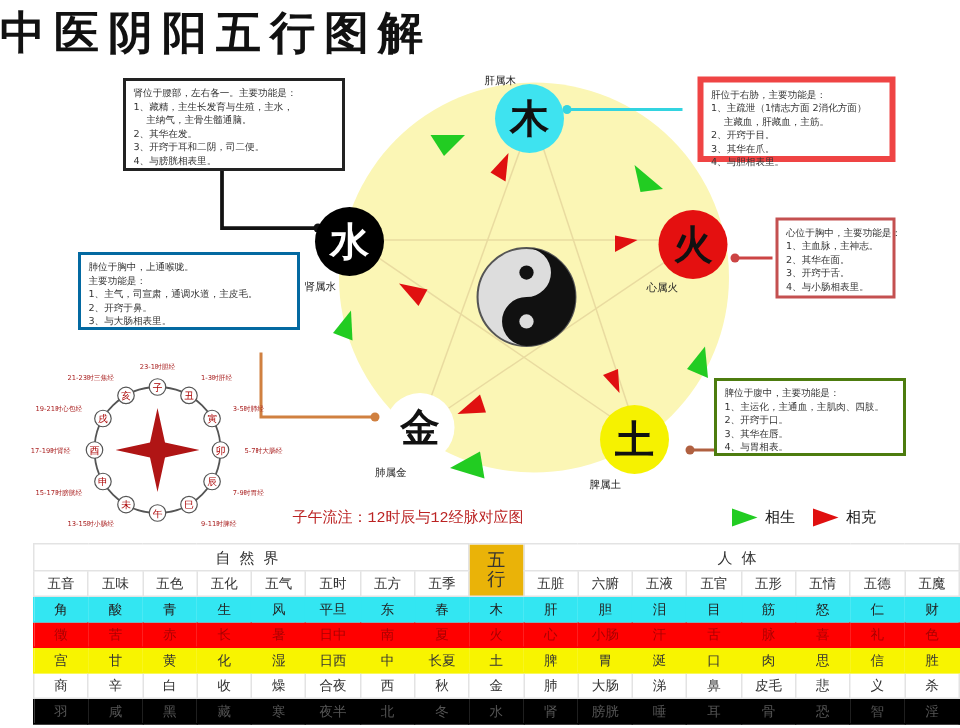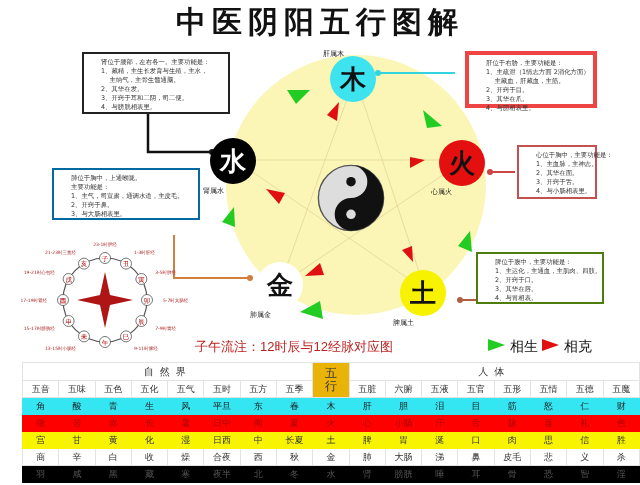--- a/index.html
+++ b/index.html
@@ -1,27 +1,27 @@
 <!DOCTYPE html>
 <html><head>
 <meta charset="utf-8">
 <style>
 *{box-sizing:border-box;margin:0;padding:0}
 body{width:640px;height:485px;background:#fff;font-family:"DejaVu Sans",sans-serif;position:relative;overflow:hidden;color:#111}
-.title{position:absolute;left:0;top:2px;width:640px;text-align:center;font-family:Liberation Sans, sans-serif;font-size:30px;font-weight:bold;letter-spacing:6px;color:#111}
+.title{position:absolute;left:0;top:2px;width:640px;text-align:left;font-family:Liberation Sans, sans-serif;font-size:30px;font-weight:bold;letter-spacing:6px;color:#111}
 .bigcircle{position:absolute;left:226px;top:55px;width:260px;height:260px;border-radius:50%;background:#fbf6b5}
 svg.lines{position:absolute;left:0;top:0}
 .node{position:absolute;width:46px;height:46px;border-radius:50%;display:flex;align-items:center;justify-content:center;font-size:26px;font-weight:bold;font-family:"DejaVu Serif",serif}
 .nlabel{position:absolute;font-size:7px;color:#222;width:60px;text-align:left}
-.box{position:absolute;background:#fff;font-size:6.4px;line-height:9px;padding:4px 17px;color:#333}
+.box{position:absolute;background:#fff;font-size:6.4px;line-height:9px;padding:4px 5px;color:#333}
 .box p{white-space:nowrap}
 .taiji{position:absolute;left:317px;top:164px;width:68px;height:68px}
-.legend{position:absolute;top:338px;font-size:14px;display:flex;align-items:flex-end;gap:4px}
+.legend{position:absolute;top:338px;font-size:10px;display:flex;align-items:flex-end;gap:4px}
 .clock{position:absolute;left:0;top:238px;width:200px;height:115px}
-.clockcap{position:absolute;left:195px;top:338px;font-size:13px;color:#b22;font-family:Liberation Sans, sans-serif}
+.clockcap{position:absolute;left:195px;top:338px;font-size:10px;color:#b22;font-family:Liberation Mono, monospace}
 table{position:absolute;left:22px;top:362px;width:618px;border-collapse:collapse;font-size:9px;table-layout:fixed}
 td,th{text-align:center;height:17px;border:1px solid #e3e3e3;font-weight:normal;color:#333}
 th.group{letter-spacing:6px;font-size:10px;height:18px}
 th.wx{font-size:12px;line-height:13px;background:#eab308}
 tr.mu td{background:#33e6f2;color:#222;border-color:#33e6f2}
 tr.huo td{background:#f00;color:#a00;border-color:#f00}
 tr.tu td{background:#f8f400;color:#333;border-color:#f8f400}
 tr.jin td{background:#fff;color:#333}
 tr.shui td{background:#000;color:#555;border-color:#000}
 </style>

